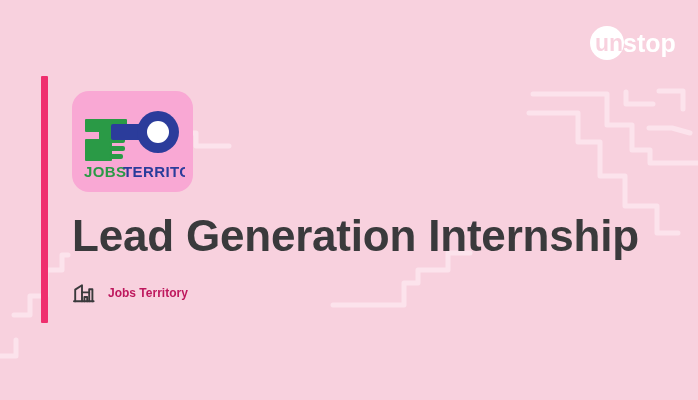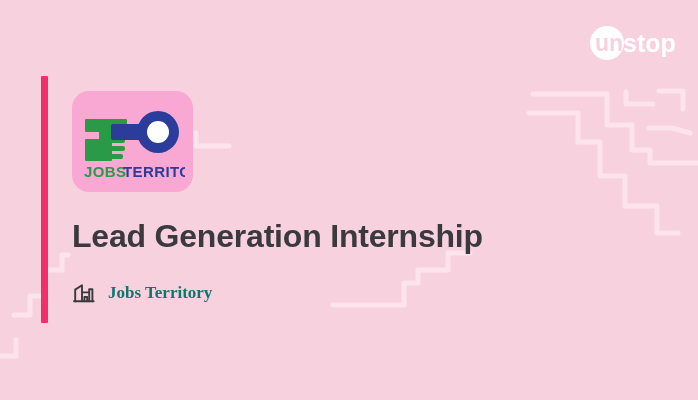--- a/index.html
+++ b/index.html
@@ -69,21 +69,21 @@
     justify-content: center;
   }
   #company-logo-tile svg { display: block; }
 
   
   #job-title {
     position: absolute;
     left: 72px;
     top: 216px;
     margin: 0;
-    font-size: 32px;
+    font-size: 44px;
     line-height: 40px;
     font-weight: bold;
     letter-spacing: -0.2px;
     color: #3a3a3c;
     white-space: nowrap;
     font-family: "Liberation Sans", sans-serif;
   }
 
   
   #company-row {
@@ -95,26 +95,26 @@
     gap: 12px;
   }
   #company-icon {
     width: 24px;
     height: 24px;
     display: block;
     flex: 0 0 auto;
   }
   #company-icon svg { display: block; }
   #company-name {
-    font-size: 17px;
+    font-size: 12px;
     line-height: 22px;
     font-weight: bold;
-    color: #0f766e;
+    color: #be185d;
     white-space: nowrap;
-    font-family: Liberation Serif, serif;
+    font-family: Liberation Sans, sans-serif;
   }
 </style>
 </head>
 <body>
 
 <div id="banner">
 
   <div class="decor">
     <svg viewBox="0 0 698 400" xmlns="http://www.w3.org/2000/svg" aria-hidden="true">
       <g fill="none" stroke="#fce3ec" stroke-width="5" stroke-linecap="round" stroke-linejoin="round">

